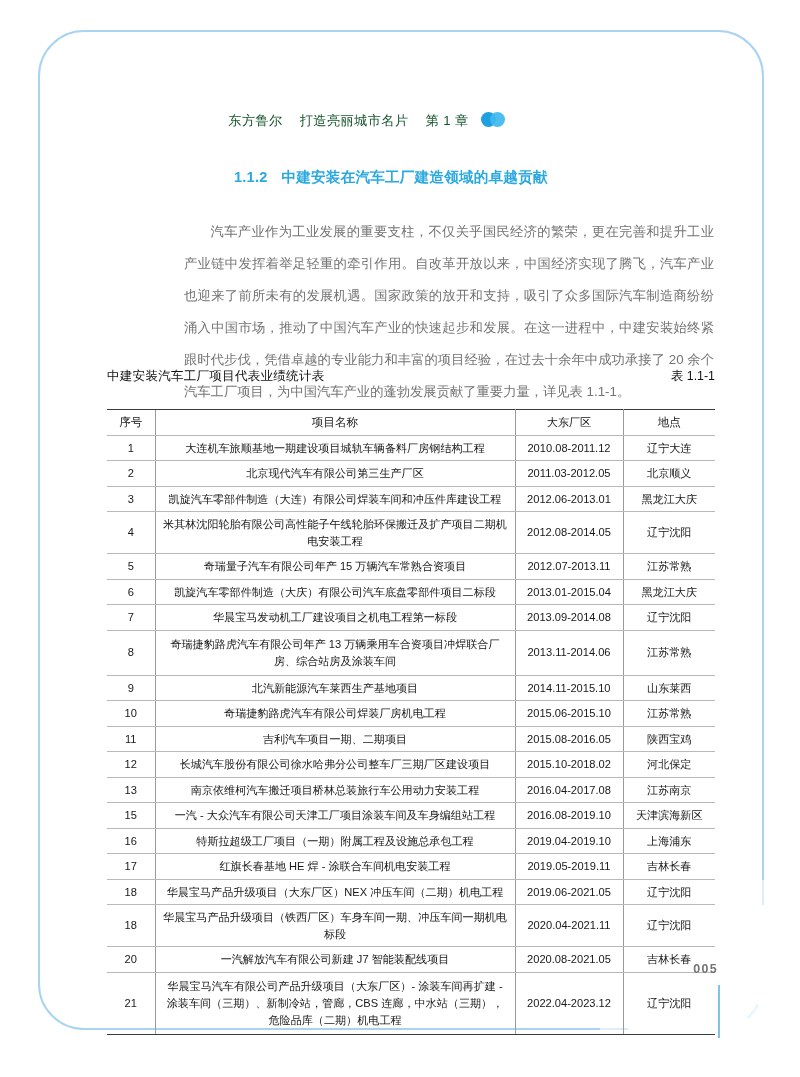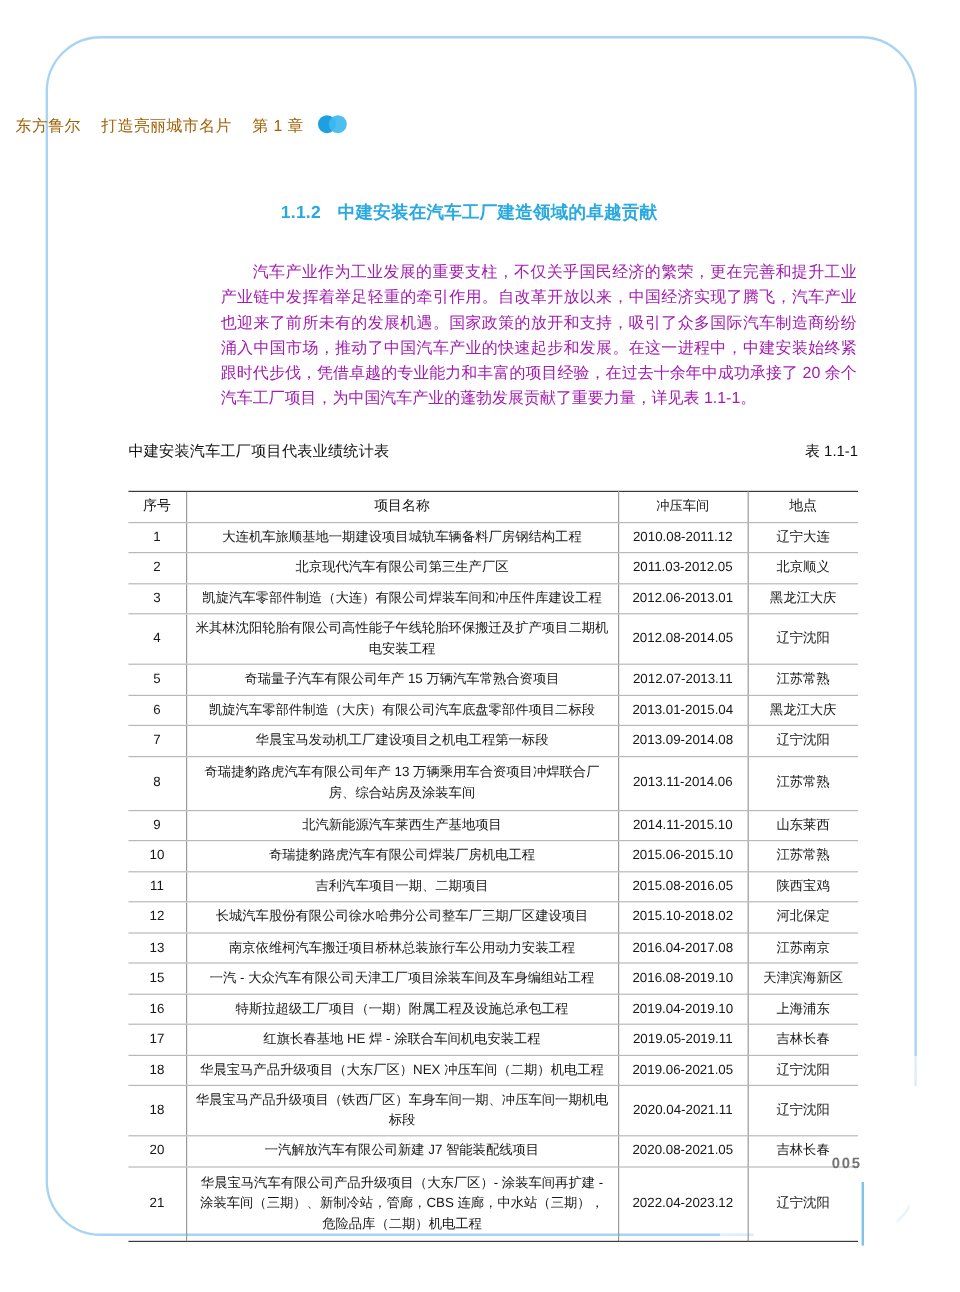--- a/index.html
+++ b/index.html
@@ -40,24 +40,24 @@
   }
   .frame-cut-bottom {
     position: absolute;
     left: 628px; top: 1018px; width: 176px; height: 60px;
     background: #ffffff;
   }
 
   
   .header {
     position: absolute;
-    left: 0; top: 96px;
+    left: 0; top: 112px;
     width: 722px;
-    text-align: left;
-    color: #a16207;
+    text-align: center;
+    color: #14532d;
     font-size: 13.2px;
     letter-spacing: 0.4px;
     white-space: nowrap;
   }
   .header .h-seg { margin-left: 13px; }
   .header-icon {
     display: inline-block;
     position: relative;
     width: 26px; height: 15px;
     vertical-align: -2px;
@@ -83,22 +83,22 @@
     white-space: nowrap;
   }
   .sec-heading .num { margin-right: 14px; margin-left: 36px; }
 
   
   .body-para {
     position: absolute;
     left: 184px; top: 203px;
     width: 530px;
     font-size: 13.3px;
-    line-height: 21px;
-    color: #a21caf;
+    line-height: 32px;
+    color: #737373;
     text-align: justify;
     text-indent: 2em;
     text-justify: inter-ideograph;
   }
 
   
   .table-wrap {
     position: absolute;
     left: 107px; top: 368px;
     width: 608px;
@@ -212,21 +212,21 @@
       <colgroup>
         <col class="c-no">
           <col class="c-name">
           <col class="c-time">
           <col class="c-loc">
       </colgroup>
       <thead>
         <tr>
           <th class="no">序号</th>
           <th class="name">项目名称</th>
-          <th class="time">冲压车间</th>
+          <th class="time">大东厂区</th>
           <th class="loc">地点</th>
         </tr>
       </thead>
       <tbody id="perf-body">
           <tr>
             <td class="no">1</td>
             <td class="name">大连机车旅顺基地一期建设项目城轨车辆备料厂房钢结构工程</td>
             <td class="time">2010.08-2011.12</td>
             <td class="loc">辽宁大连</td>
           </tr>

